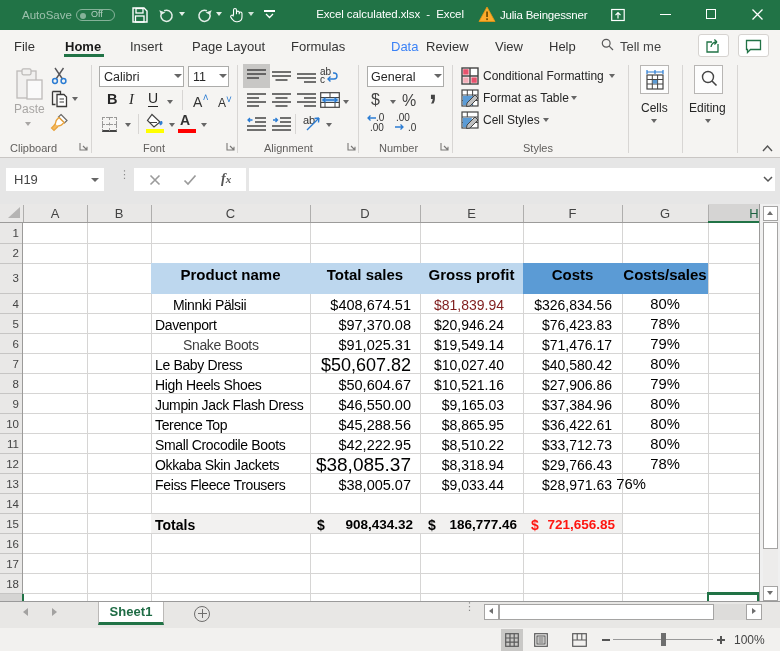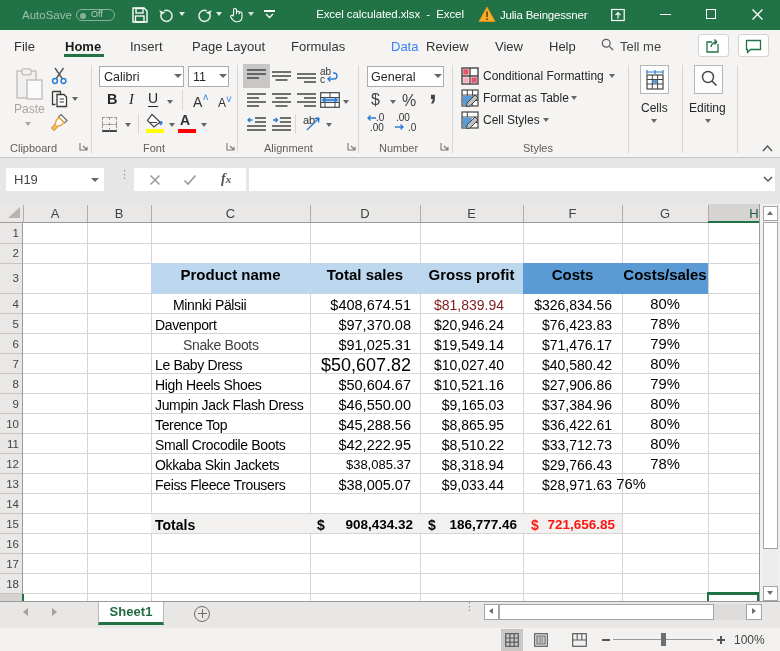--- a/index.html
+++ b/index.html
@@ -442,21 +442,21 @@
 <div class="abs" style="font-size:14.5px;right:369px;top:414.5px;height:20px;line-height:20px;color:#000;">$45,288.56</div>
 <div class="abs" style="font-size:14px;right:276px;top:414.5px;height:20px;line-height:20px;color:#000;">$8,865.95</div>
 <div class="abs" style="font-size:14px;right:168px;top:414.5px;height:20px;line-height:20px;color:#000;">$36,422.61</div>
 <div class="abs" style="left:622px;top:413.5px;width:86px;height:20px;line-height:20px;text-align:center;font-size:14.8px;color:#000;">80%</div>
 <div class="abs" style="letter-spacing:-0.35px;left:155px;top:434.5px;height:20px;line-height:20px;font-size:14px;color:#000;white-space:nowrap;">Small Crocodile Boots</div>
 <div class="abs" style="font-size:14.5px;right:369px;top:434.5px;height:20px;line-height:20px;color:#000;">$42,222.95</div>
 <div class="abs" style="font-size:14px;right:276px;top:434.5px;height:20px;line-height:20px;color:#000;">$8,510.22</div>
 <div class="abs" style="font-size:14px;right:168px;top:434.5px;height:20px;line-height:20px;color:#000;">$33,712.73</div>
 <div class="abs" style="left:622px;top:433.5px;width:86px;height:20px;line-height:20px;text-align:center;font-size:14.8px;color:#000;">80%</div>
 <div class="abs" style="letter-spacing:-0.35px;left:155px;top:454.5px;height:20px;line-height:20px;font-size:14px;color:#000;white-space:nowrap;">Okkaba Skin Jackets</div>
-<div class="abs" style="font-size:13px;right:369px;top:454.5px;height:20px;line-height:20px;color:#000;">$38,085.37</div>
+<div class="abs" style="font-size:19px;right:369px;top:454.5px;height:20px;line-height:20px;color:#000;">$38,085.37</div>
 <div class="abs" style="font-size:14px;right:276px;top:454.5px;height:20px;line-height:20px;color:#000;">$8,318.94</div>
 <div class="abs" style="font-size:14px;right:168px;top:454.5px;height:20px;line-height:20px;color:#000;">$29,766.43</div>
 <div class="abs" style="left:622px;top:453.5px;width:86px;height:20px;line-height:20px;text-align:center;font-size:14.8px;color:#000;">78%</div>
 <div class="abs" style="letter-spacing:-0.35px;left:155px;top:474.5px;height:20px;line-height:20px;font-size:14px;color:#000;white-space:nowrap;">Feiss Fleece Trousers</div>
 <div class="abs" style="font-size:14.5px;right:369px;top:474.5px;height:20px;line-height:20px;color:#000;">$38,005.07</div>
 <div class="abs" style="font-size:14px;right:276px;top:474.5px;height:20px;line-height:20px;color:#000;">$9,033.44</div>
 <div class="abs" style="font-size:14px;right:168px;top:474.5px;height:20px;line-height:20px;color:#000;">$28,971.63</div>
 <div class="abs" style="left:588px;top:473.5px;width:86px;height:20px;line-height:20px;text-align:center;font-size:14.8px;color:#000;">76%</div>
 <div class="abs" style="left:155px;top:514.5px;height:20px;line-height:20px;font-size:14px;font-weight:bold;color:#000;">Totals</div>
 <div class="abs" style="left:317px;top:514.5px;height:20px;line-height:20px;font-size:14px;font-weight:bold;color:#000;">$</div>

